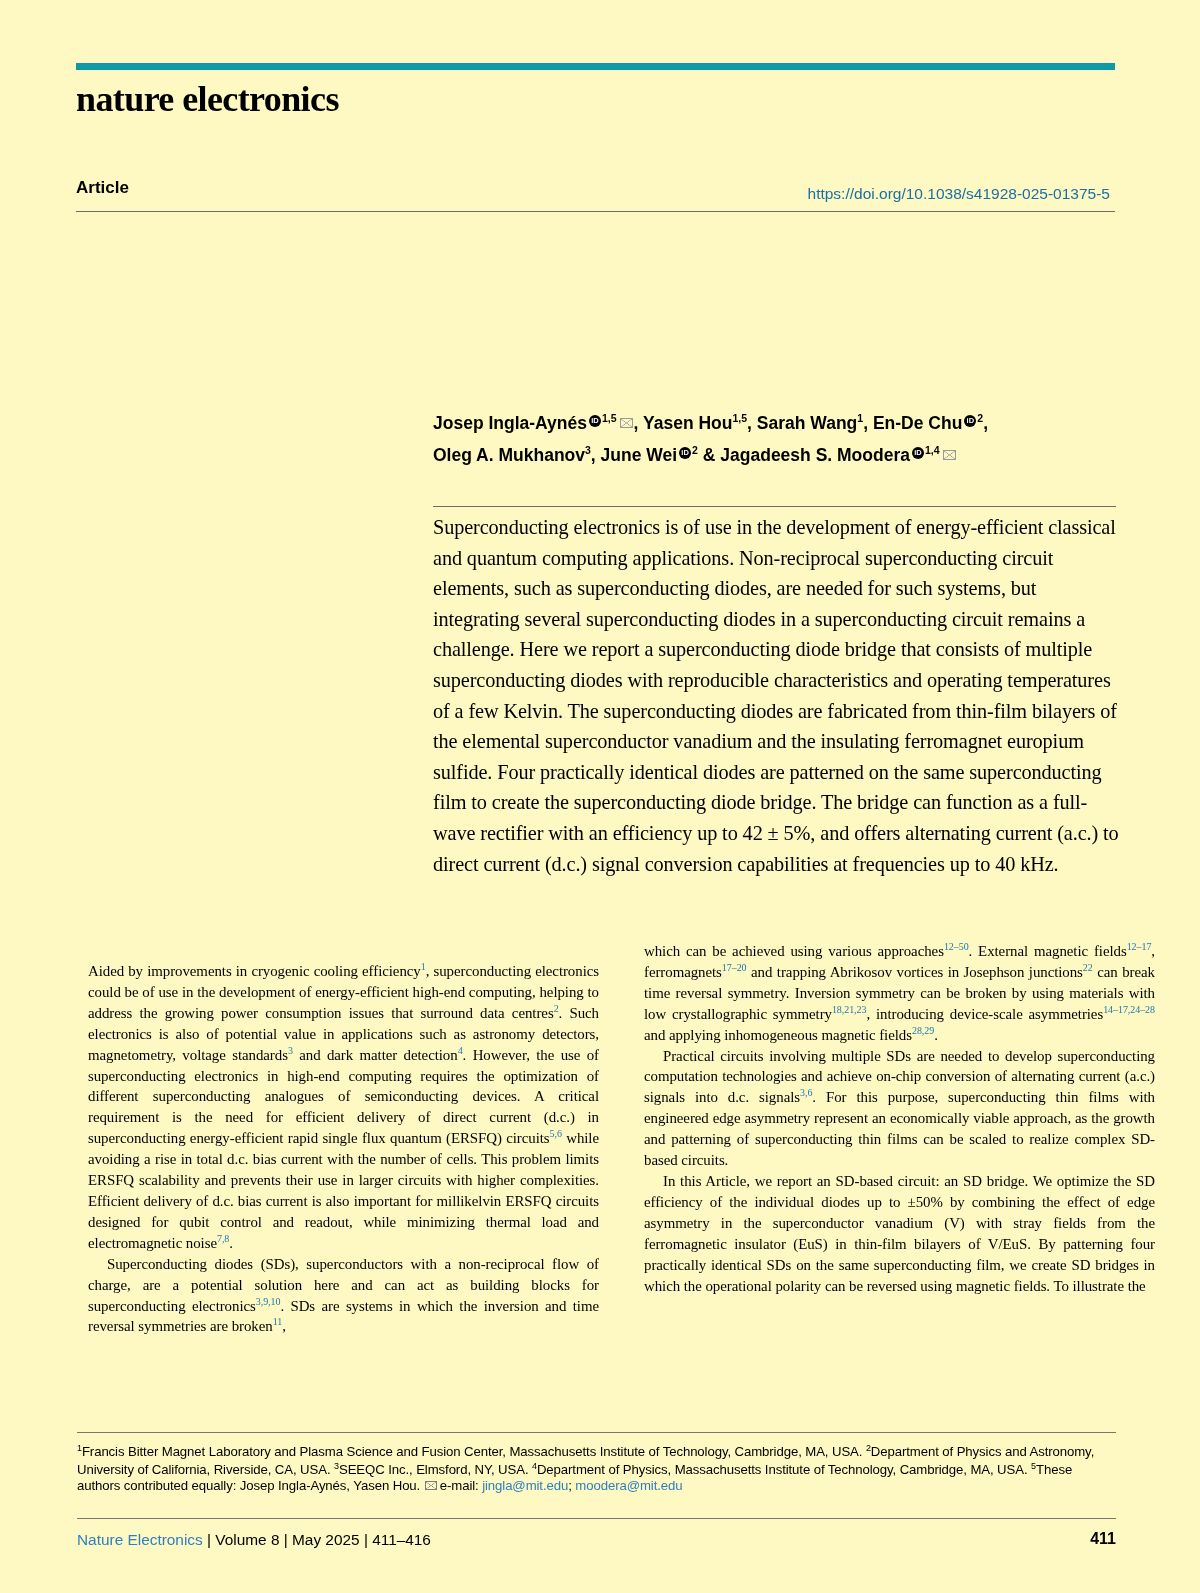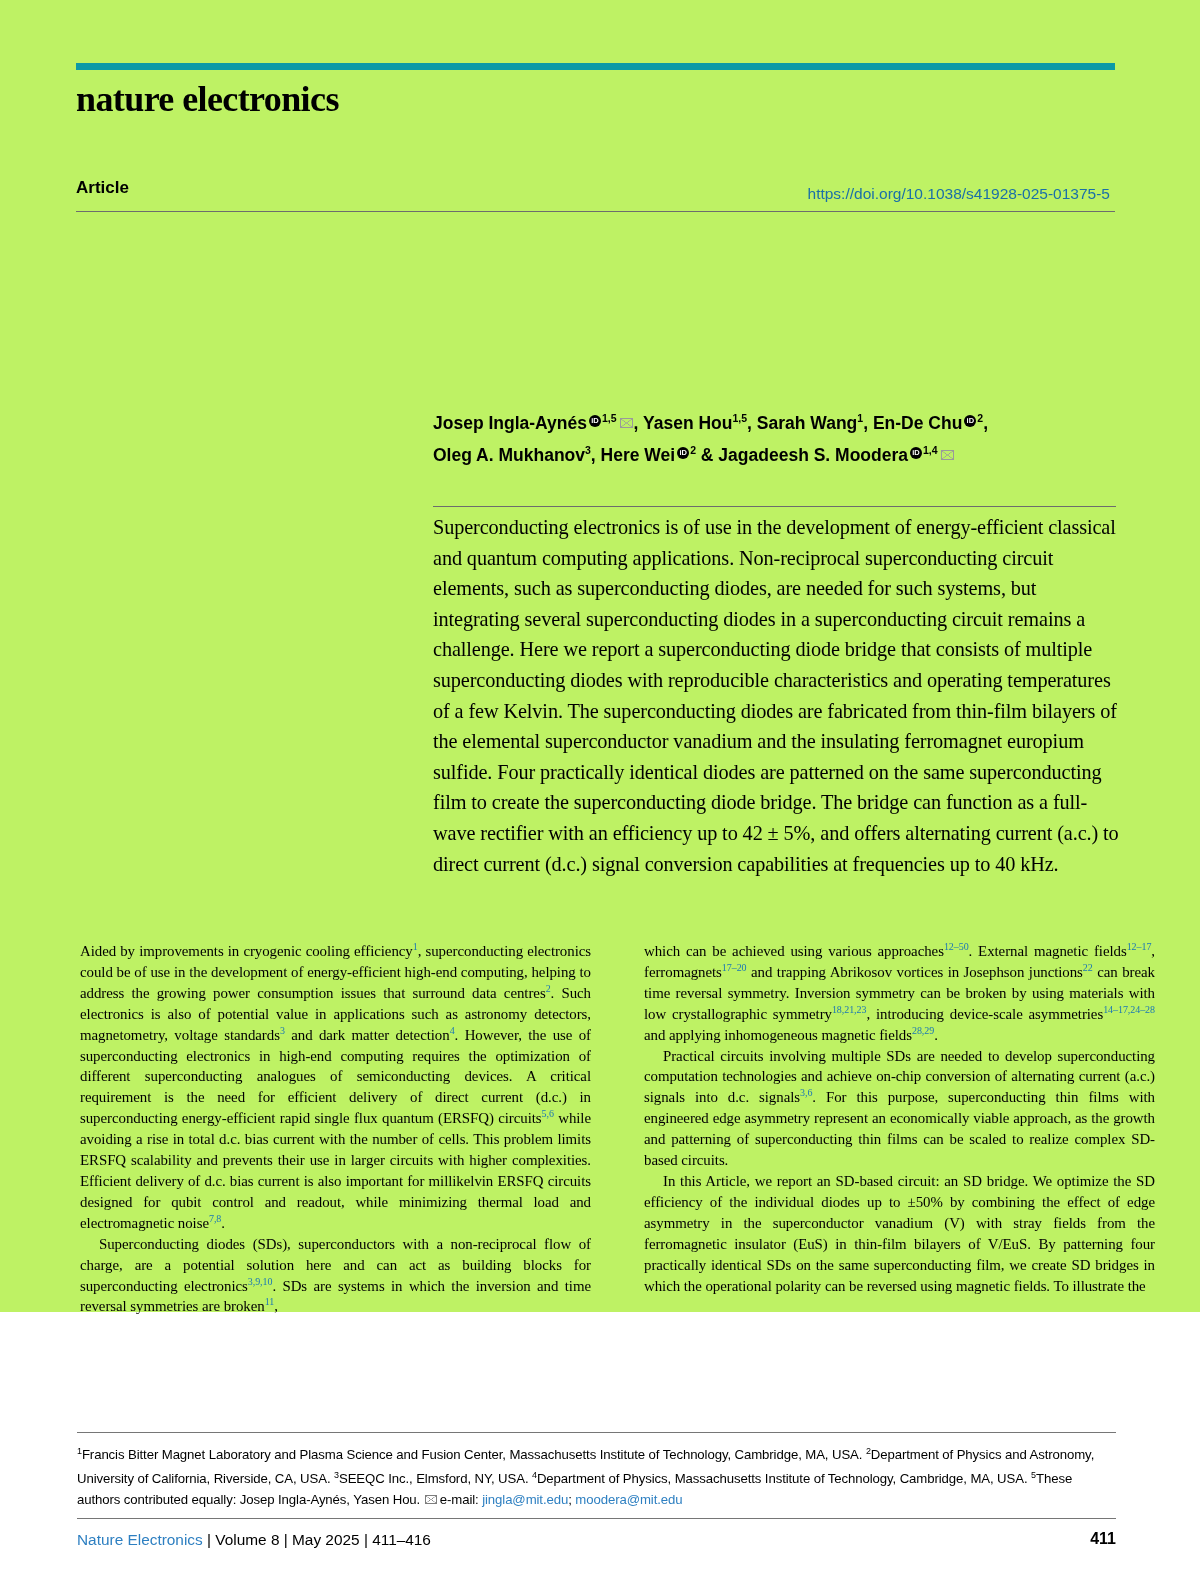--- a/index.html
+++ b/index.html
@@ -12,22 +12,22 @@
     height: 1593px;
     font-family: "Liberation Serif", serif;
     color: #000000;
     position: relative;
     overflow: hidden;
   }
   .page {
     position: absolute;
     left: 0; top: 0;
     width: 1200px;
-    height: 1312px;
-    background: #bef264;
+    height: 1593px;
+    background: #fef9c3;
   }
 
   
   .teal-rule {
     position: absolute;
     left: 76px; top: 63px;
     width: 1039px; height: 7px;
     background: #0b9aa6;
   }
   .journal-name {
@@ -214,21 +214,21 @@
     position: absolute;
     top: 941px;
     width: 511px;
     font-family: "Liberation Serif", serif;
     font-size: 14.9px;
     line-height: 20.9px;
     text-align: justify;
     color: #000;
     letter-spacing: -0.06px;
   }
-  .col-left  { left: 80px; }
+  .col-left  { left: 88px; margin-top: 20px; }
   .col-right { left: 608px; margin-left: 36px; }
   .body-col p { margin: 0; }
   .body-col p + p { text-indent: 19px; }
   .cit {
     color: #1a77b5;
     font-size: 10px;
     vertical-align: super;
     line-height: 0;
   }
 
@@ -238,21 +238,21 @@
     left: 77px; top: 1432px;
     width: 1039px; height: 1px;
     background: #767676;
   }
   .affiliations {
     position: absolute;
     left: 77px; top: 1441px;
     width: 1041px;
     font-family: "Liberation Sans", sans-serif;
     font-size: 13.2px;
-    line-height: 20px;
+    line-height: 15px;
     color: #000;
     letter-spacing: -0.1px;
   }
   .affiliations sup { font-size: 9px; vertical-align: super; }
   .affiliations a { color: #2d7fc1; text-decoration: none; }
   .env-small {
     display: inline-block;
     width: 12px; height: 9px;
     border: 1px solid #7d7d7d;
     position: relative;
@@ -303,21 +303,21 @@
   <div class="journal-name">nature electronics</div>
 
   <div class="article-label">Article</div>
   <a class="doi-link" href="#">https://doi.org/10.1038/s41928-025-01375-5</a>
   <div class="rule-under-article"></div>
 
 
 
   <div class="authors">
     <span>Josep Ingla-Aynés</span><span class="orcid"></span><sup>1,5</sup><span class="envelope"></span><span>, Yasen Hou</span><sup>1,5</sup><span>, Sarah Wang</span><sup>1</sup><span>, En-De Chu</span><span class="orcid"></span><sup>2</sup><span>,</span><br>
-    <span>Oleg A. Mukhanov</span><sup>3</sup><span>, Here Wei</span><span class="orcid"></span><sup>2</sup><span> &amp; Jagadeesh S. Moodera</span><span class="orcid"></span><sup>1,4</sup><span class="envelope"></span>
+    <span>Oleg A. Mukhanov</span><sup>3</sup><span>, June Wei</span><span class="orcid"></span><sup>2</sup><span> &amp; Jagadeesh S. Moodera</span><span class="orcid"></span><sup>1,4</sup><span class="envelope"></span>
   </div>
 
   <div class="abs-rule"></div>
   <div class="abstract">Superconducting electronics is of use in the development of energy-efficient classical and quantum computing applications. Non-reciprocal superconducting circuit elements, such as superconducting diodes, are needed for such systems, but integrating several superconducting diodes in a superconducting circuit remains a challenge. Here we report a superconducting diode bridge that consists of multiple superconducting diodes with reproducible characteristics and operating temperatures of a few Kelvin. The superconducting diodes are fabricated from thin-film bilayers of the elemental superconductor vanadium and the insulating ferromagnet europium sulfide. Four practically identical diodes are patterned on the same superconducting film to create the superconducting diode bridge. The bridge can function as a full-wave rectifier with an efficiency up to 42 ± 5%, and offers alternating current (a.c.) to direct current (d.c.) signal conversion capabilities at frequencies up to 40 kHz.</div>
 
   <div class="body-col col-left">
       <p>Aided by improvements in cryogenic cooling efficiency<sup class="cit">1</sup>, superconducting electronics could be of use in the development of energy-efficient high-end computing, helping to address the growing power consumption issues that surround data centres<sup class="cit">2</sup>. Such electronics is also of potential value in applications such as astronomy detectors, magnetometry, voltage standards<sup class="cit">3</sup> and dark matter detection<sup class="cit">4</sup>. However, the use of superconducting electronics in high-end computing requires the optimization of different superconducting analogues of semiconducting devices. A critical requirement is the need for efficient delivery of direct current (d.c.) in superconducting energy-efficient rapid single flux quantum (ERSFQ) circuits<sup class="cit">5,6</sup> while avoiding a rise in total d.c. bias current with the number of cells. This problem limits ERSFQ scalability and prevents their use in larger circuits with higher complexities. Efficient delivery of d.c. bias current is also important for millikelvin ERSFQ circuits designed for qubit control and readout, while minimizing thermal load and electromagnetic noise<sup class="cit">7,8</sup>.</p>
       <p>Superconducting diodes (SDs), superconductors with a non-reciprocal flow of charge, are a potential solution here and can act as building blocks for superconducting electronics<sup class="cit">3,9,10</sup>. SDs are systems in which the inversion and time reversal symmetries are broken<sup class="cit">11</sup>,</p>
     </div>
   <div class="body-col col-right">

